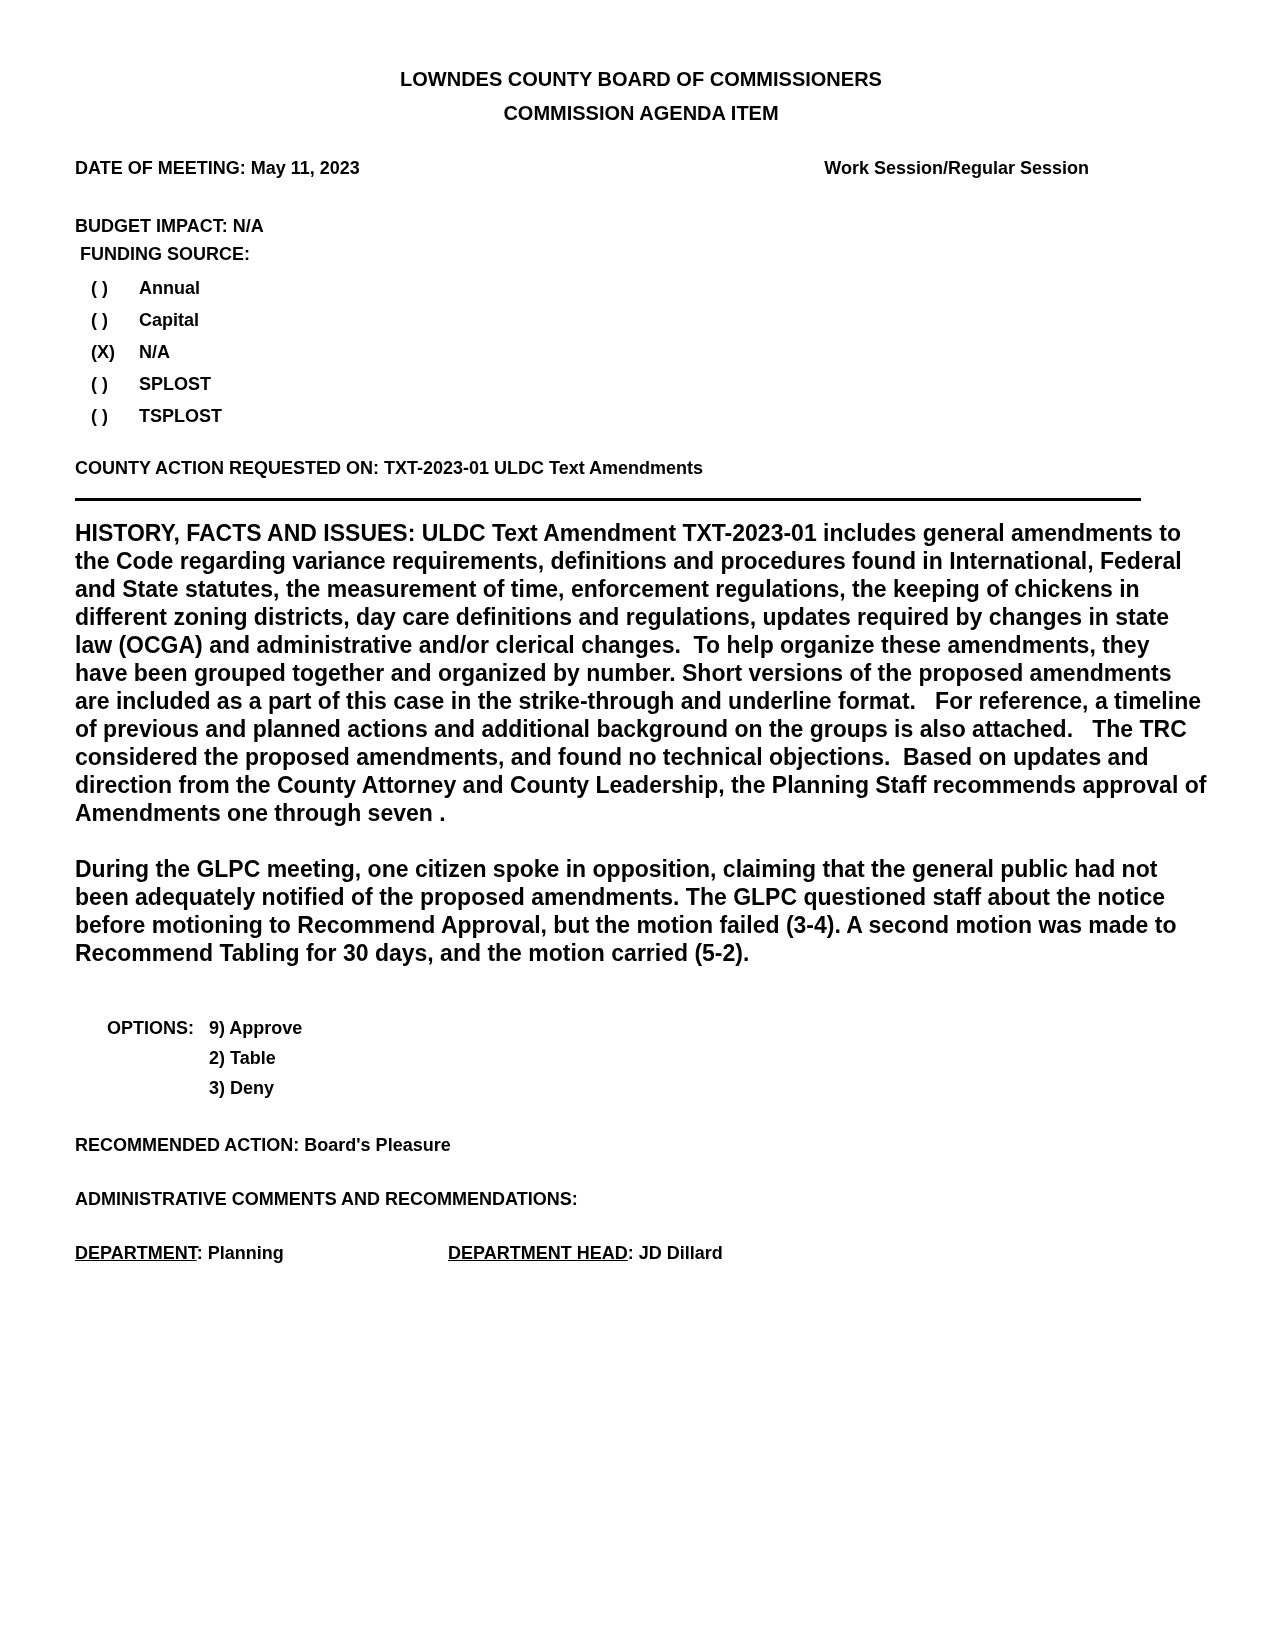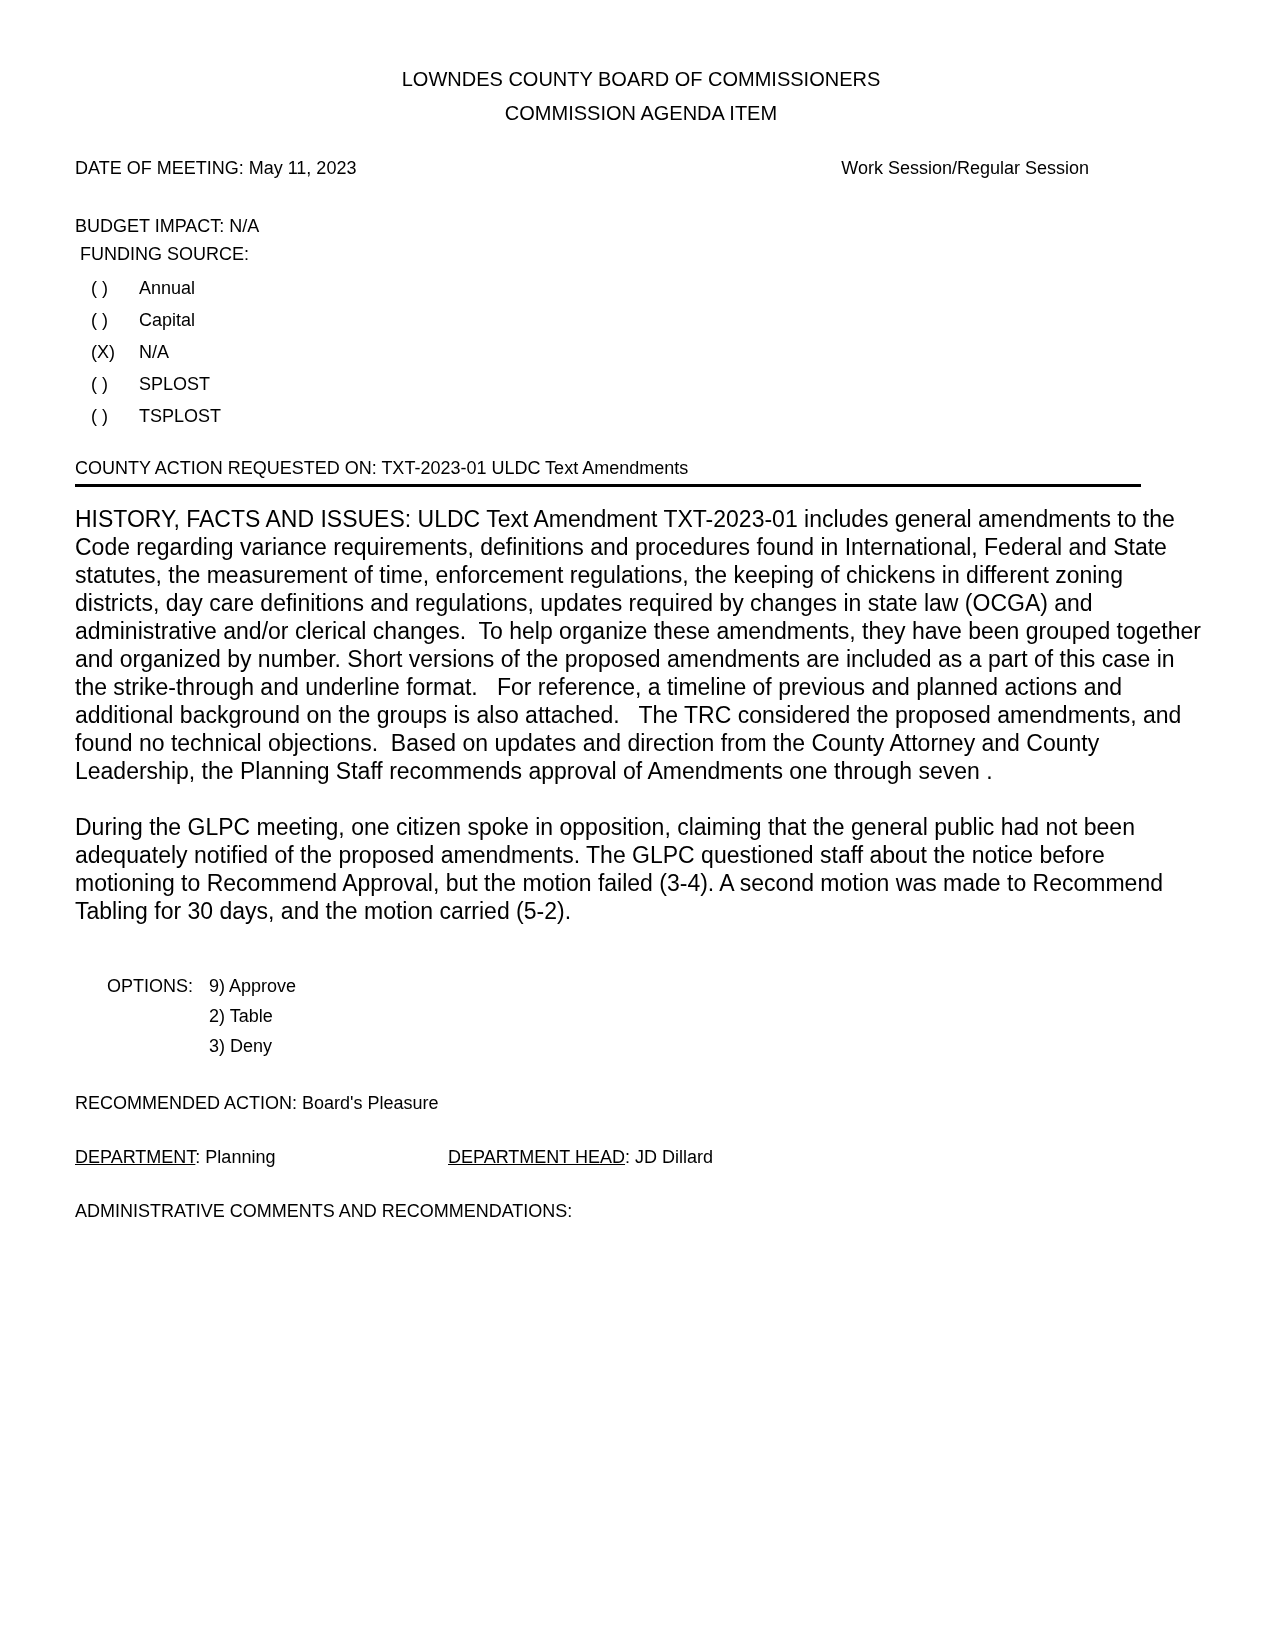--- a/index.html
+++ b/index.html
@@ -8,20 +8,21 @@
     height: 1651px;
     font-family: "Liberation Sans", sans-serif;
     color: #000000;
     overflow: hidden;
   }
   .page {
     box-sizing: border-box;
     width: 1275px;
     height: 1651px;
     padding: 62px 68px 0 75px;
+    font-weight: bold;
   }
   .title {
     text-align: center;
     font-size: 20px;
     line-height: 34px;
     margin-bottom: 24px;
   }
   .line { font-size: 18px; line-height: 28px; }
   .subject { margin-top: 14px; }
   .date-row {
@@ -32,21 +33,21 @@
   }
   .session { margin-right: 118px; }
   .budget { margin-top: 30px; }
   .funding-label { padding-left: 5px; }
   .funding-options { padding-left: 16px; margin-top: 4px; }
   .funding-row { display: flex; line-height: 32px; }
   .funding-row .mark { width: 48px; flex: 0 0 48px; }
   .action-requested {
     margin-top: 22px;
     border-bottom: 3px solid #000;
-    padding-bottom: 2px;
+    padding-bottom: 16px;
     margin-right: 66px;
     font-size: 18px;
     line-height: 28px;
   }
   .para {
     font-size: 23px;
     line-height: 28px;
     margin: 18px 0 0 0;
     white-space: pre-wrap;
   }
@@ -120,24 +121,24 @@
     <span class="options-label">OPTIONS:</span>
     <div class="options-items">
       <div>9) Approve</div>
       <div>2) Table</div>
       <div>3) Deny</div>
     </div>
   </div>
 
   <div class="line recommended">RECOMMENDED ACTION: Board's Pleasure</div>
 
+  <div class="line admin">ADMINISTRATIVE COMMENTS AND RECOMMENDATIONS:</div>
+
   <div class="line dept-row">
     <span class="dept-cell">
       <span class="u">DEPARTMENT</span><span>: Planning</span>
     </span>
     <span>
       <span class="u">DEPARTMENT HEAD</span><span>: JD Dillard</span>
     </span>
   </div>
 
-  <div class="line admin">ADMINISTRATIVE COMMENTS AND RECOMMENDATIONS:</div>
-
 </div>
 
 </body></html>

